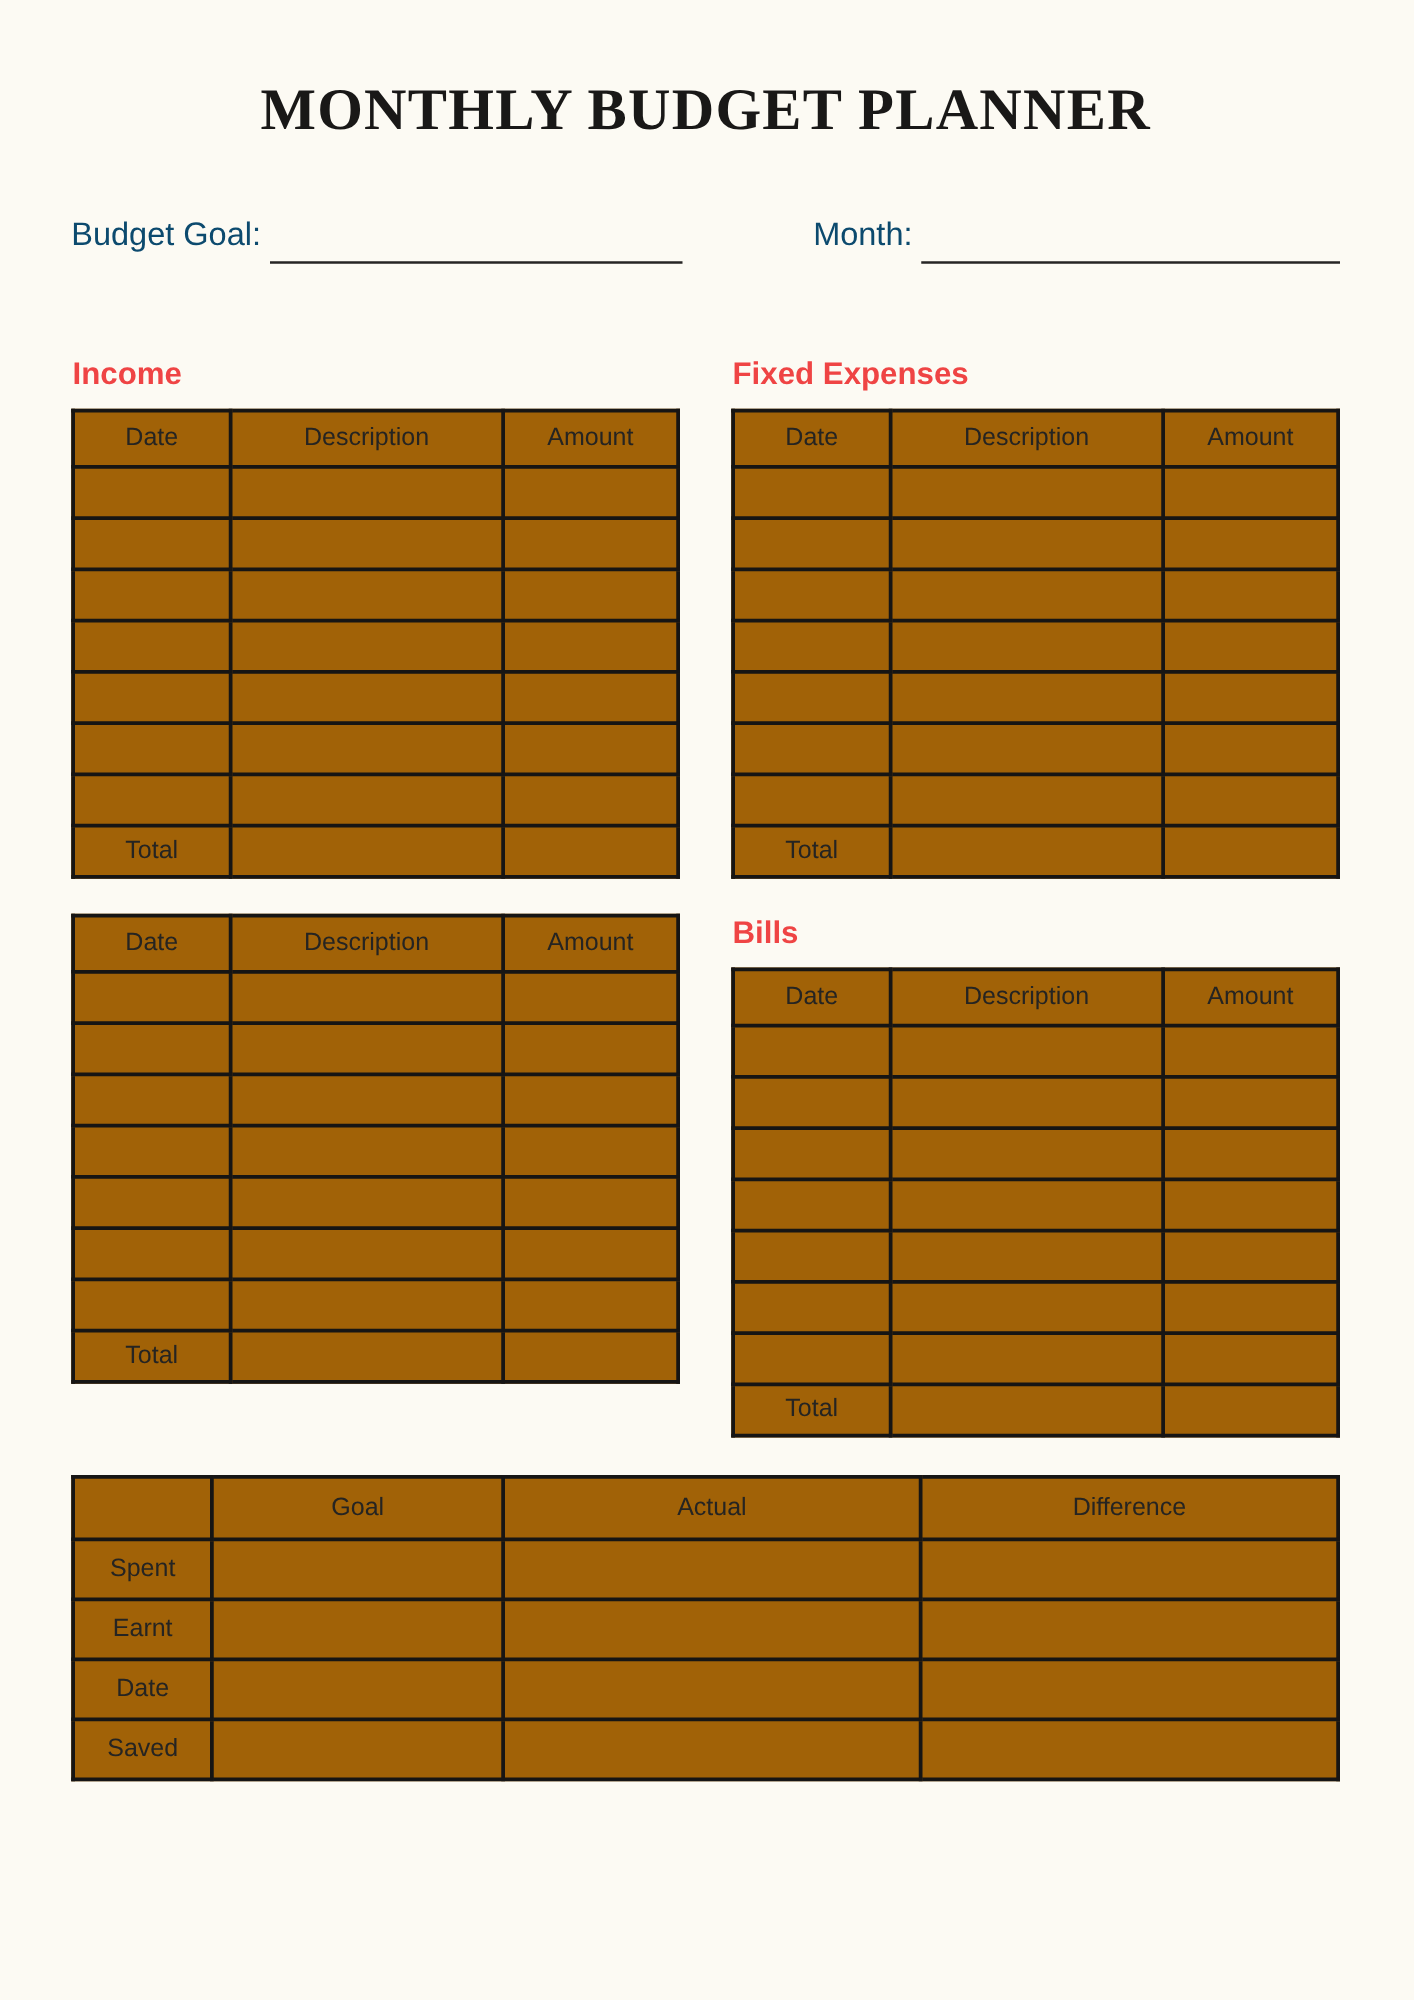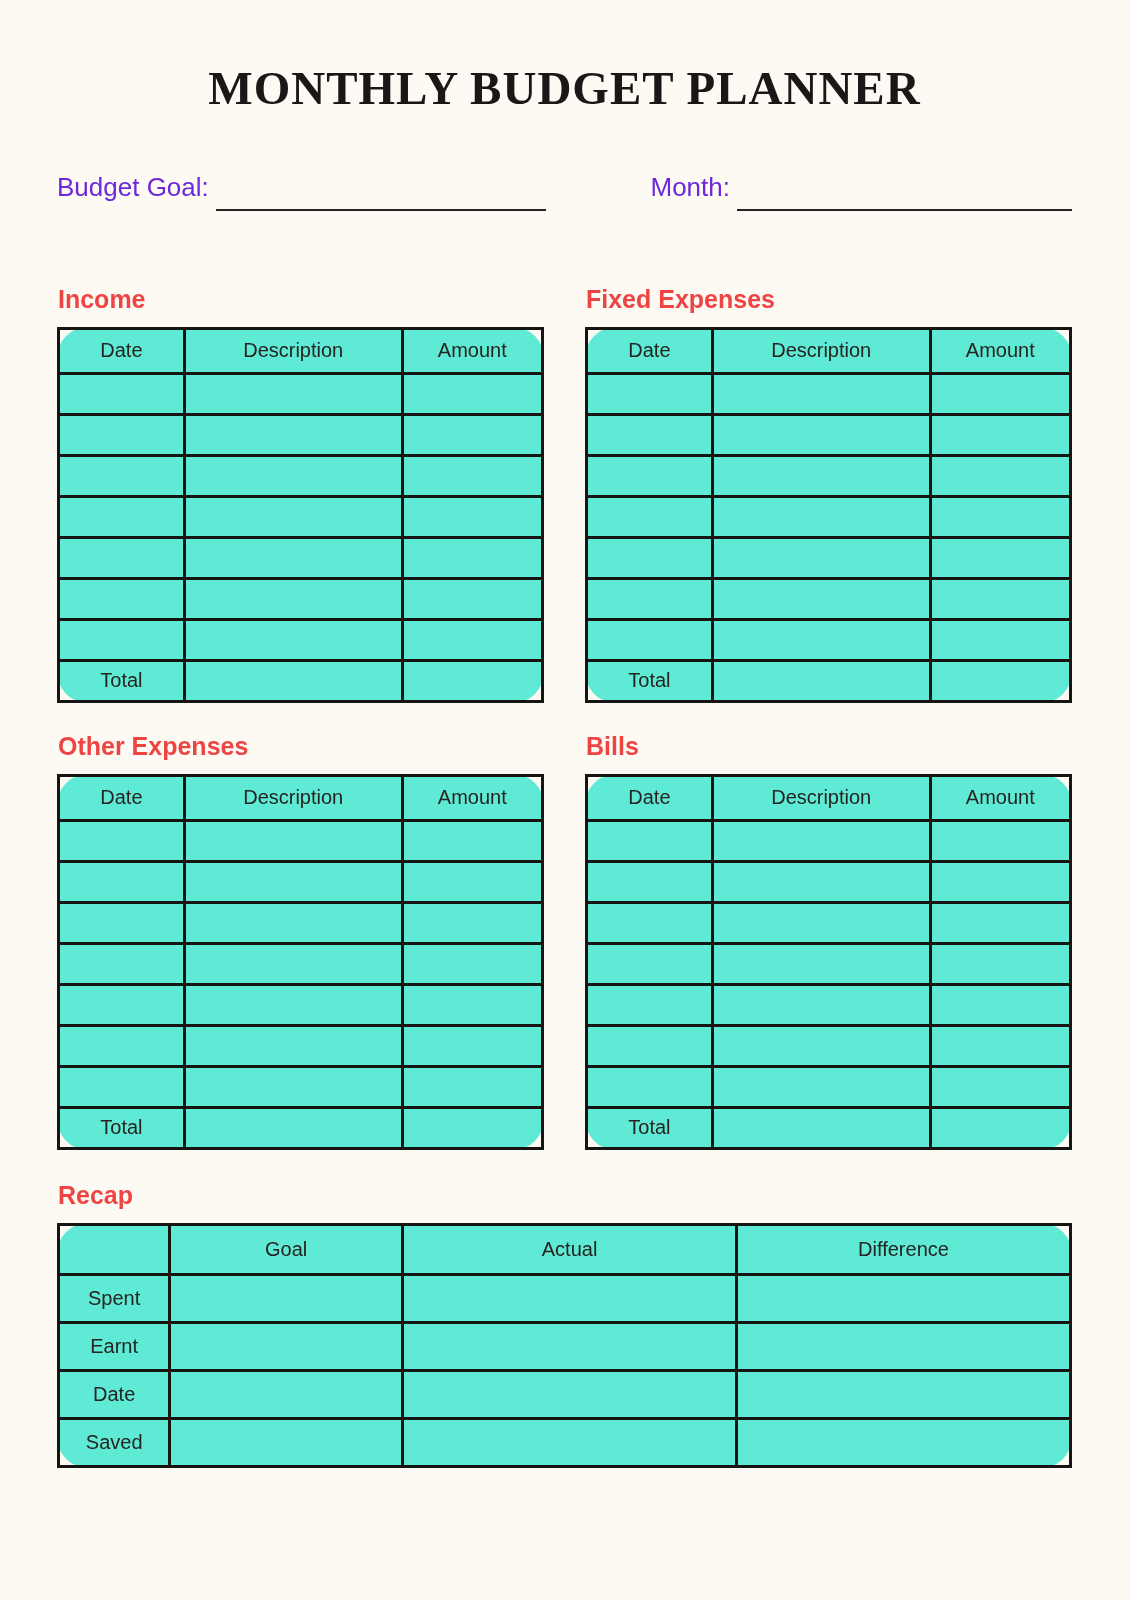--- a/index.html
+++ b/index.html
@@ -25,21 +25,21 @@
   }
   .fields-row {
     margin-top: 58px;
     display: flex;
     justify-content: space-between;
     align-items: flex-end;
   }
   .field { display: flex; align-items: flex-end; }
   .field-label {
     font-size: 26px;
-    color: #6d28d9;
+    color: #0c4a6e;
     line-height: 1.25;
     white-space: nowrap;
   }
   .field-line {
     display: inline-block;
     border-bottom: 2px solid #262524;
     height: 2px;
     margin-left: 7px;
     margin-bottom: -7px;
   }
@@ -57,22 +57,21 @@
     font-size: 25px;
     font-weight: bold;
     color: #ef4444;
     line-height: 1.2;
     margin: 0 0 13px 1px;
   }
   table {
     border-collapse: collapse;
     width: 100%;
     table-layout: fixed;
-    background: #5eead4;
-    border-radius: 31px;
+    background: #a16207;
   }
   th, td {
     border: 3px solid #161514;
     text-align: center;
     vertical-align: middle;
     font-weight: normal;
     font-size: 20px;
     color: #252422;
   }
   .entry-table th { height: 45px; }
@@ -223,21 +222,20 @@
           <tr>
               <td>Total</td>
               <td></td>
               <td></td>
             </tr>
         </tbody>
       </table>
     </section>
 
     <section class="block">
-      <h2 class="section-title">Other Expenses</h2>
       <table class="entry-table">
         <colgroup>
             <col class="c-date">
             <col class="c-desc">
             <col class="c-amount">
           </colgroup>
         <thead>
           <tr>
             <th>Date</th>
             <th>Description</th>
@@ -345,21 +343,20 @@
               <td></td>
               <td></td>
             </tr>
         </tbody>
       </table>
     </section>
 
   </div>
 
   <section class="recap-section">
-    <h2 class="section-title">Recap</h2>
     <table class="recap-table">
       <colgroup>
           <col class="r-label">
           <col class="r-goal">
           <col class="r-actual">
           <col class="r-diff">
         </colgroup>
       <thead>
         <tr>
           <th></th>

